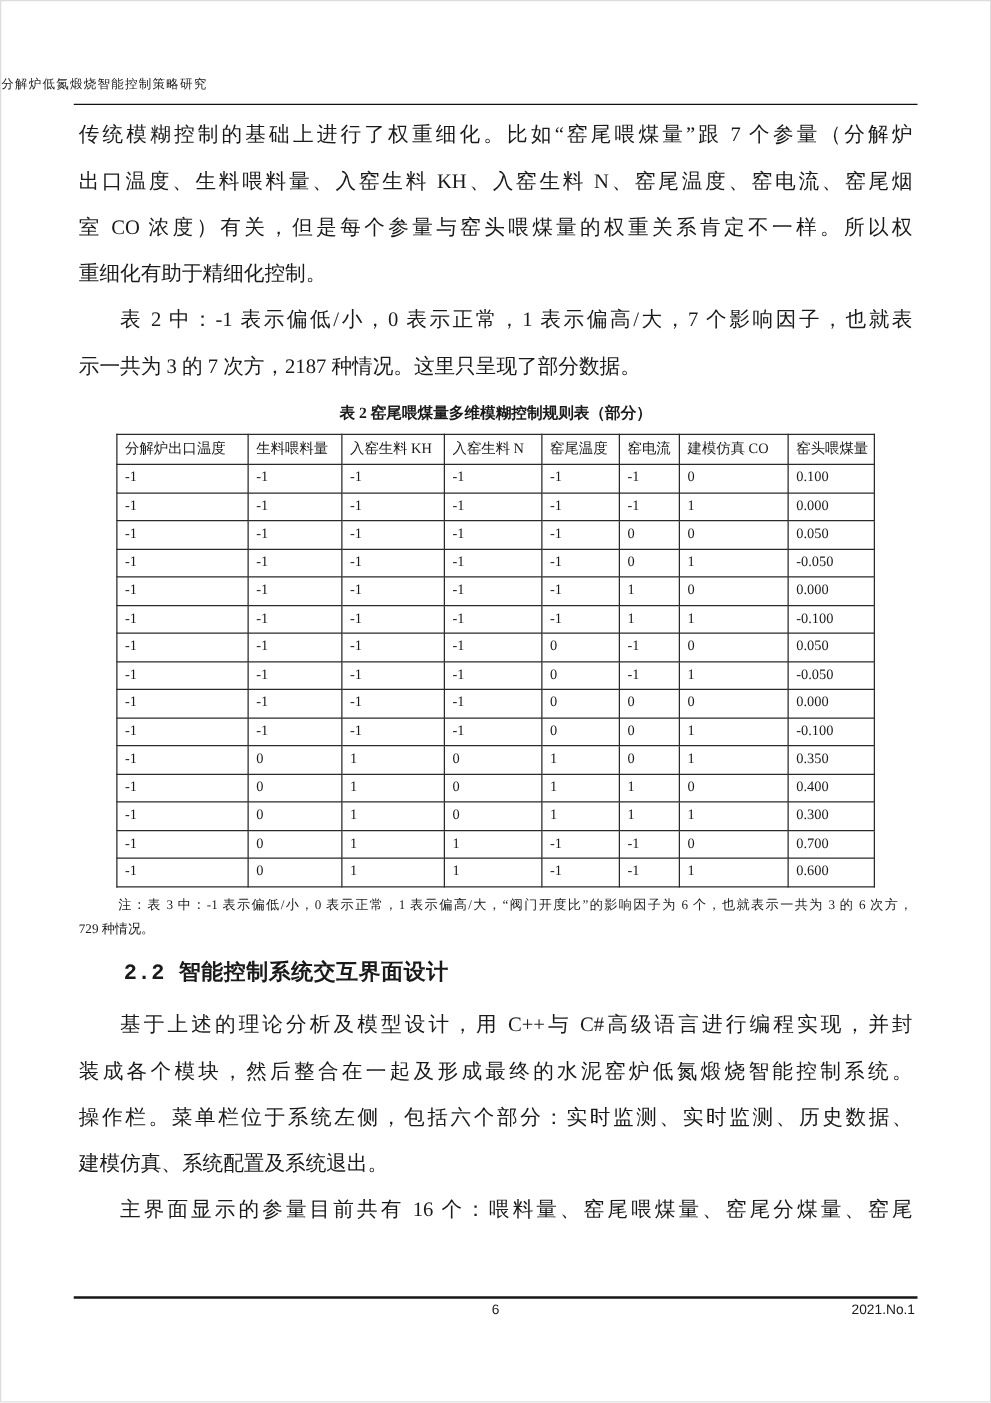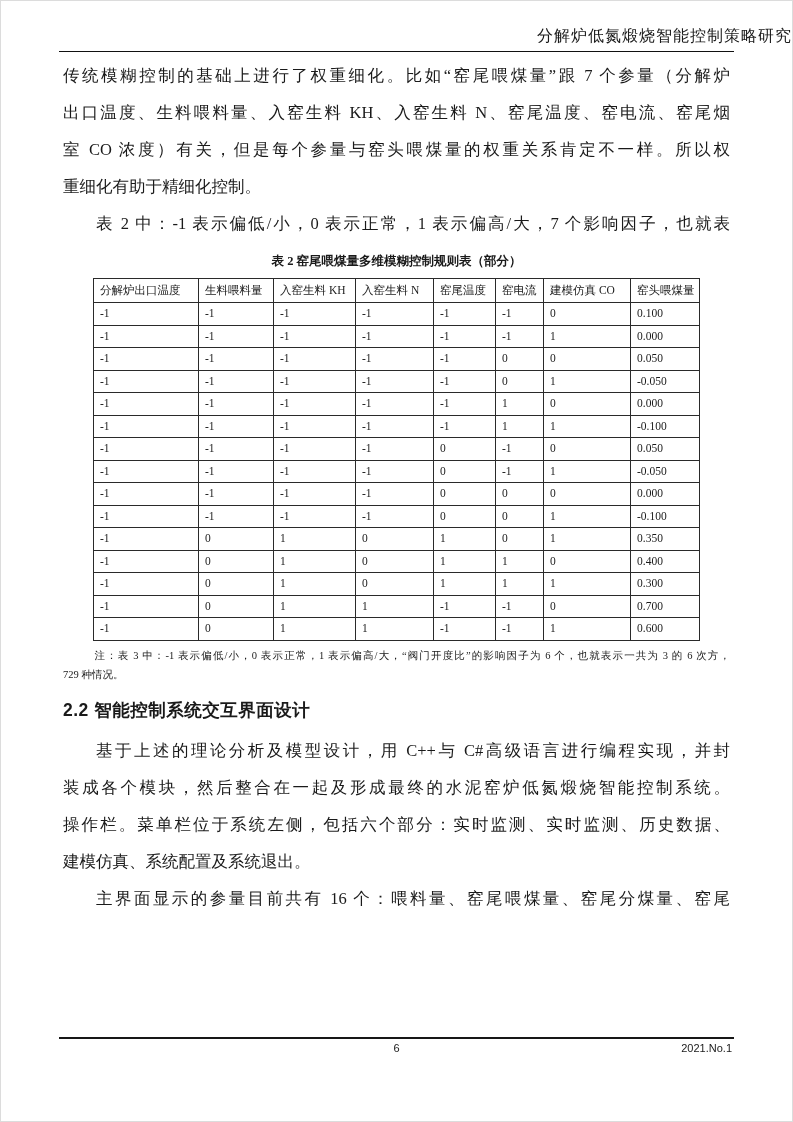--- a/index.html
+++ b/index.html
@@ -8,23 +8,23 @@
     width:793px; height:1122px;
     margin:0 auto;
     background:#ffffff;
     border:1px solid #dcdcdc;
     box-sizing:border-box;
     font-family:"Liberation Serif","DejaVu Serif",serif;
     color:#1a1a1a;
     overflow:hidden;
   }
   .running-head {
-    padding-top:26px;
-    text-align:right;
-    font-size:16px;
+    padding-top:58px;
+    text-align:left;
+    font-size:10px;
     line-height:18px;
     letter-spacing:1px;
   }
   .head-rule {
     margin:6px 58px 0 58px;
     border:0;
     border-top:1.8px solid #111;
   }
   .content { margin:0 62px; }
 
@@ -76,25 +76,26 @@
     font-size:10.5px;
     line-height:19px;
     text-align:justify;
     text-align-last:justify;
   }
   .note .tline.last { text-align-last:left; }
   .note .tline:first-child { text-indent:3em; }
 
   .section-heading {
     margin-top:13px;
-    font-family:Liberation Sans, sans-serif;
+    font-family:Liberation Mono, monospace;
     font-weight:bold;
     font-size:17.5px;
     line-height:26px;
     letter-spacing:0.5px;
+    margin-left:36px;
   }
   .p3 { margin-top:9px; }
 
   .footer {
     position:absolute;
     left:58px; right:58px; top:1036px;
     border-top:2.2px solid #161616;
     font-family:"Liberation Sans","DejaVu Sans",sans-serif;
     font-size:11px;
     height:20px;
@@ -119,20 +120,21 @@
 
     <div class="para p1">
         <div class="tline">传统模糊控制的基础上进行了权重细化。比如“窑尾喂煤量”跟 7 个参量（分解炉</div>
         <div class="tline">出口温度、生料喂料量、入窑生料 KH、入窑生料 N、窑尾温度、窑电流、窑尾烟</div>
         <div class="tline">室 CO 浓度）有关，但是每个参量与窑头喂煤量的权重关系肯定不一样。所以权</div>
         <div class="tline last">重细化有助于精细化控制。</div>
       </div>
 
     <div class="para indent">
         <div class="tline">表 2 中：-1 表示偏低/小，0 表示正常，1 表示偏高/大，7 个影响因子，也就表</div>
+        <div class="tline last">示一共为 3 的 7 次方，2187 种情况。这里只呈现了部分数据。</div>
       </div>
 
     <div class="table-caption">表 2 窑尾喂煤量多维模糊控制规则表（部分）</div>
 
     <table class="rules">
       <colgroup>
         <col class="c1">
           <col class="c2">
           <col class="c3">
           <col class="c4">

